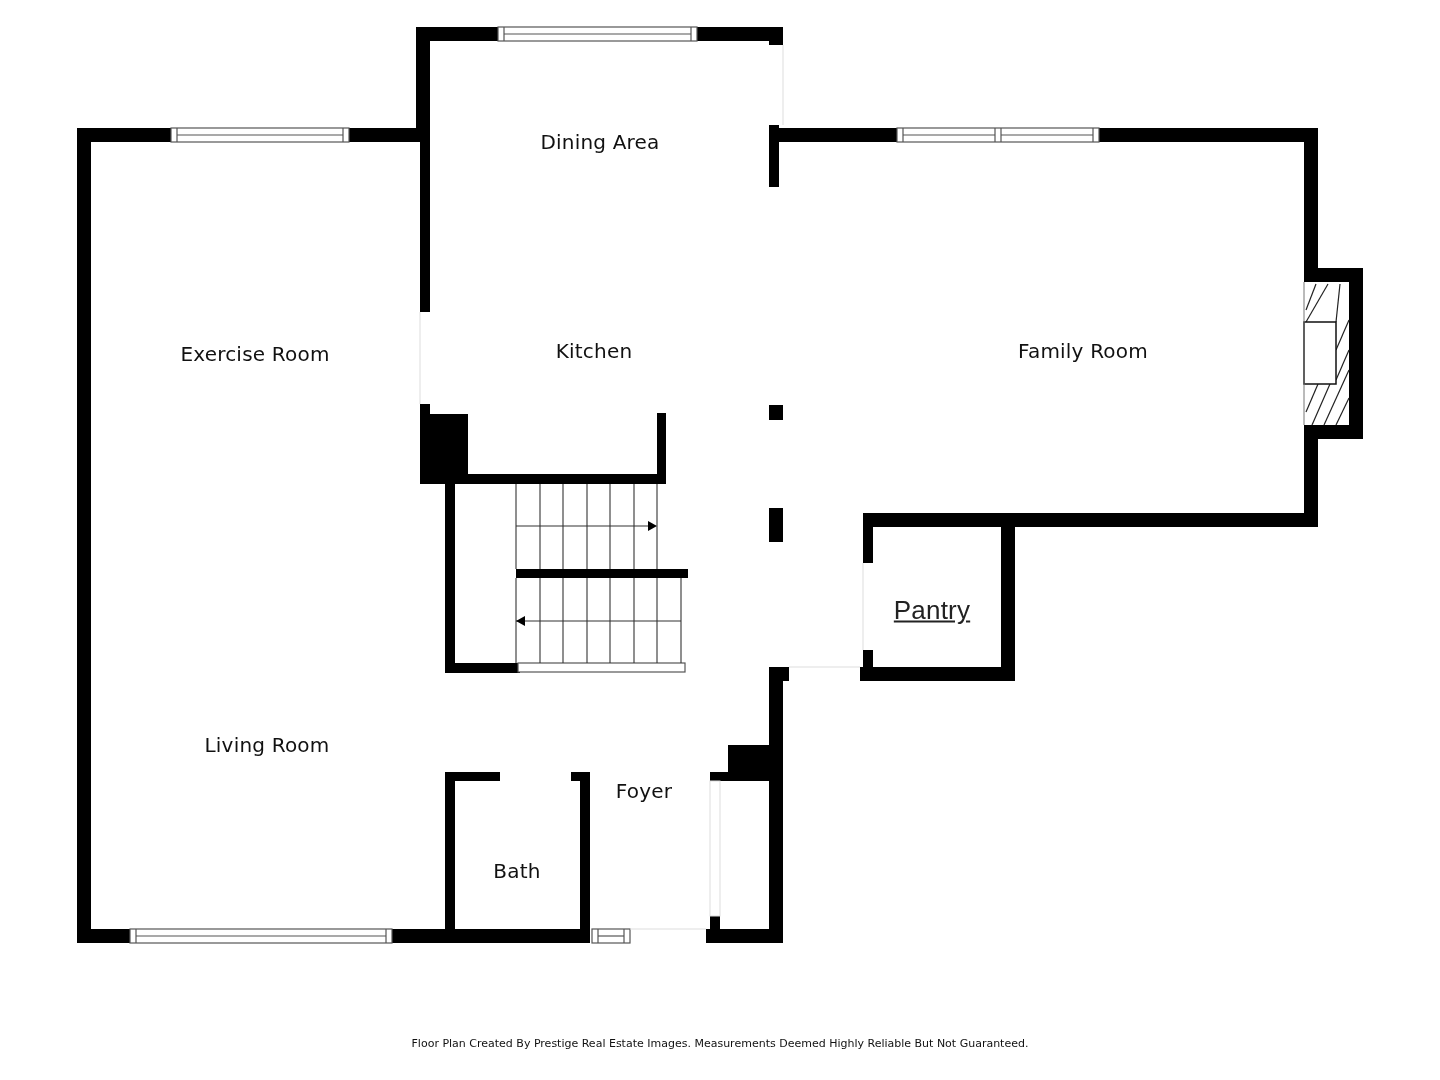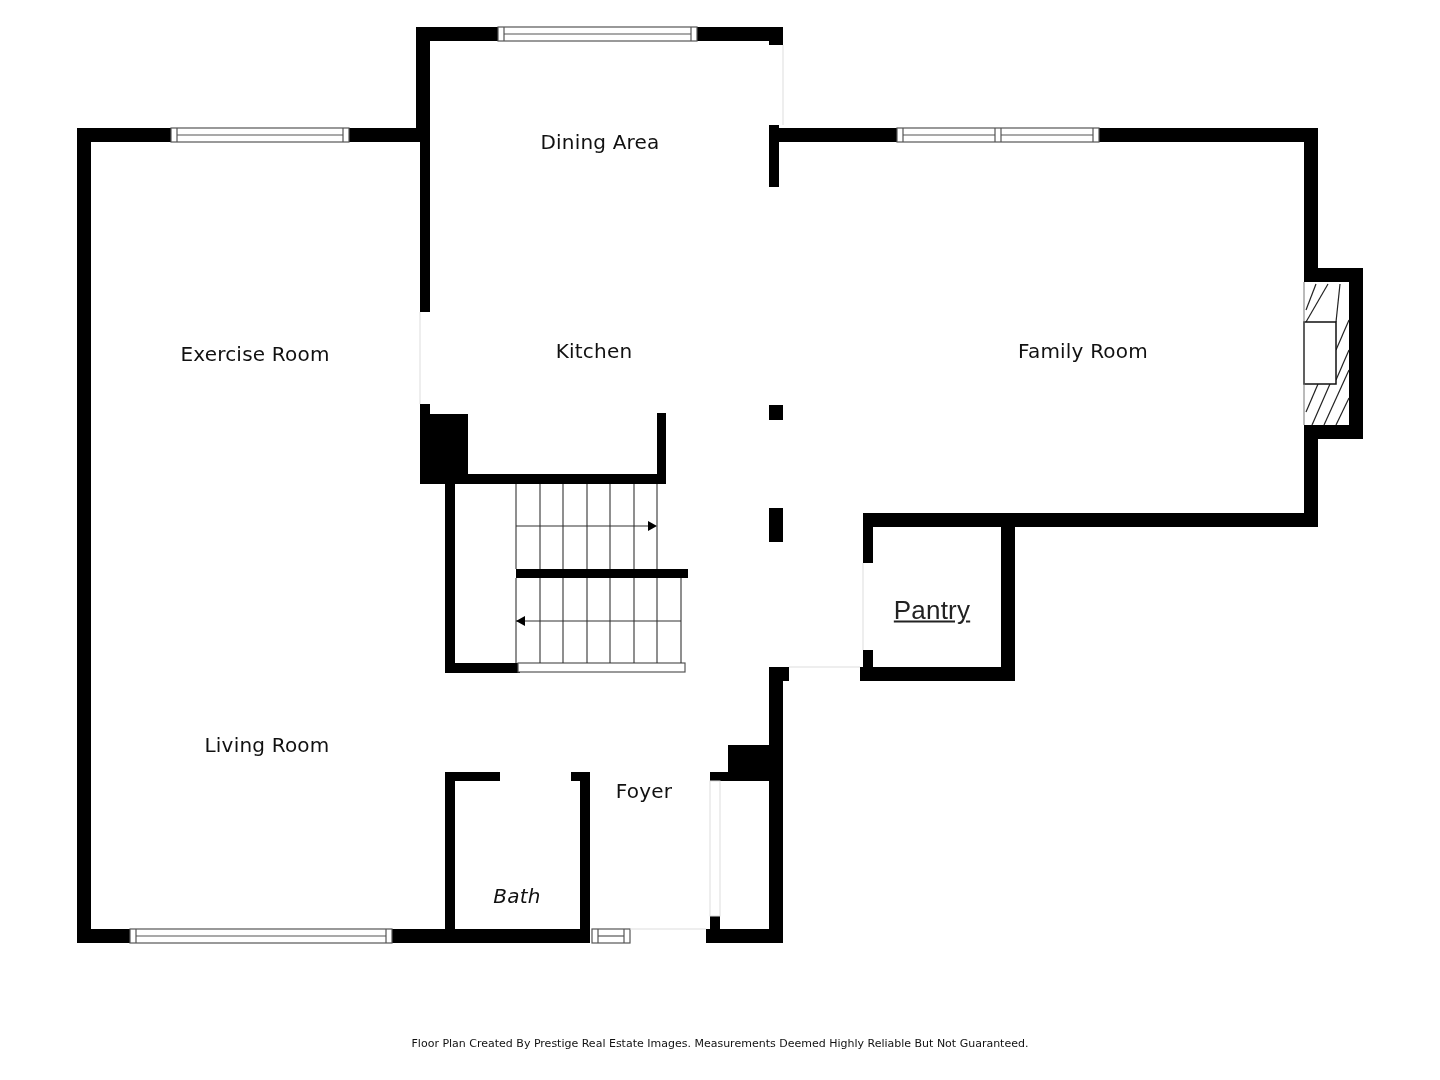--- a/index.html
+++ b/index.html
@@ -161,15 +161,15 @@
   </g>
 </svg>
 
 <div class="label" style="left:600px;top:115px;margin-top:27px;">Dining Area</div>
 <div class="label" style="left:255px;top:330px;margin-top:24px;">Exercise Room</div>
 <div class="label" style="left:594px;top:351px;">Kitchen</div>
 <div class="label" style="left:1083px;top:351px;">Family Room</div>
 <div class="label pantry" style="left:932px;top:610px;">Pantry</div>
 <div class="label" style="left:267px;top:745px;">Living Room</div>
 <div class="label" style="left:644px;top:791px;">Foyer</div>
-<div class="label" style="left:517px;top:896px;font-style:italic;">Bath</div>
+<div class="label" style="left:517px;top:871px;">Bath</div>
 
 <div class="footer">Floor Plan Created By Prestige Real Estate Images. Measurements Deemed Highly Reliable But Not Guaranteed.</div>
 
 </body></html>

